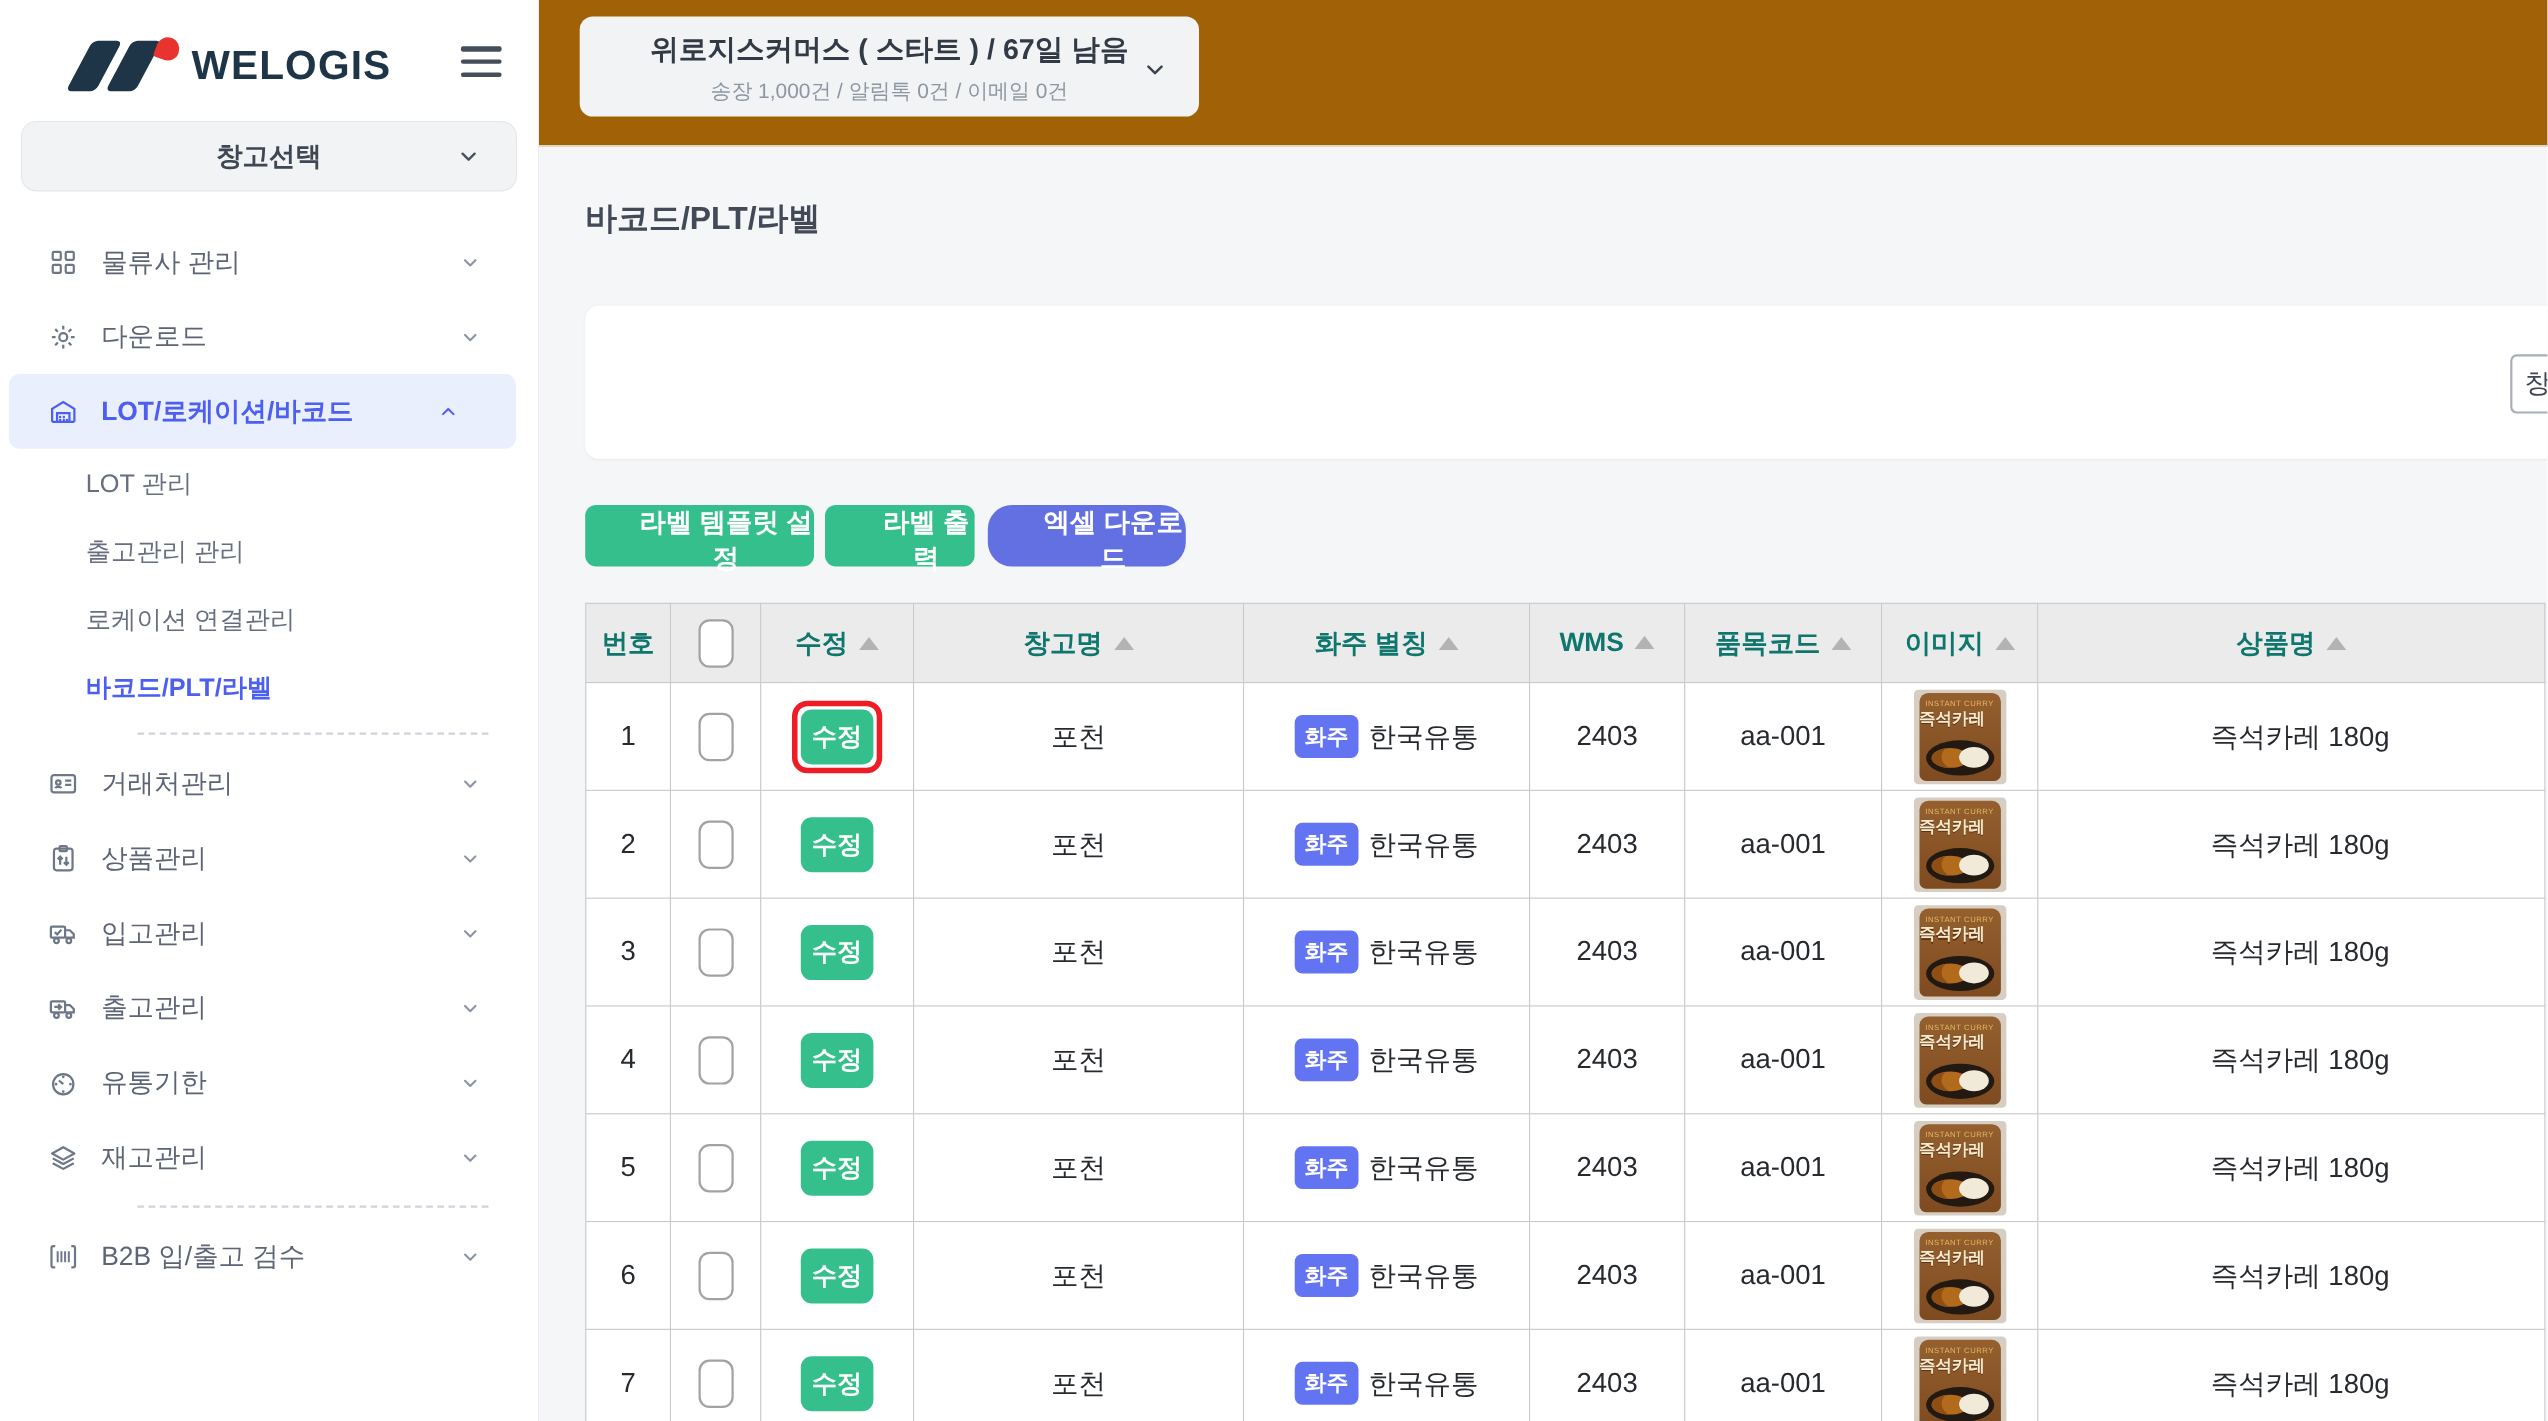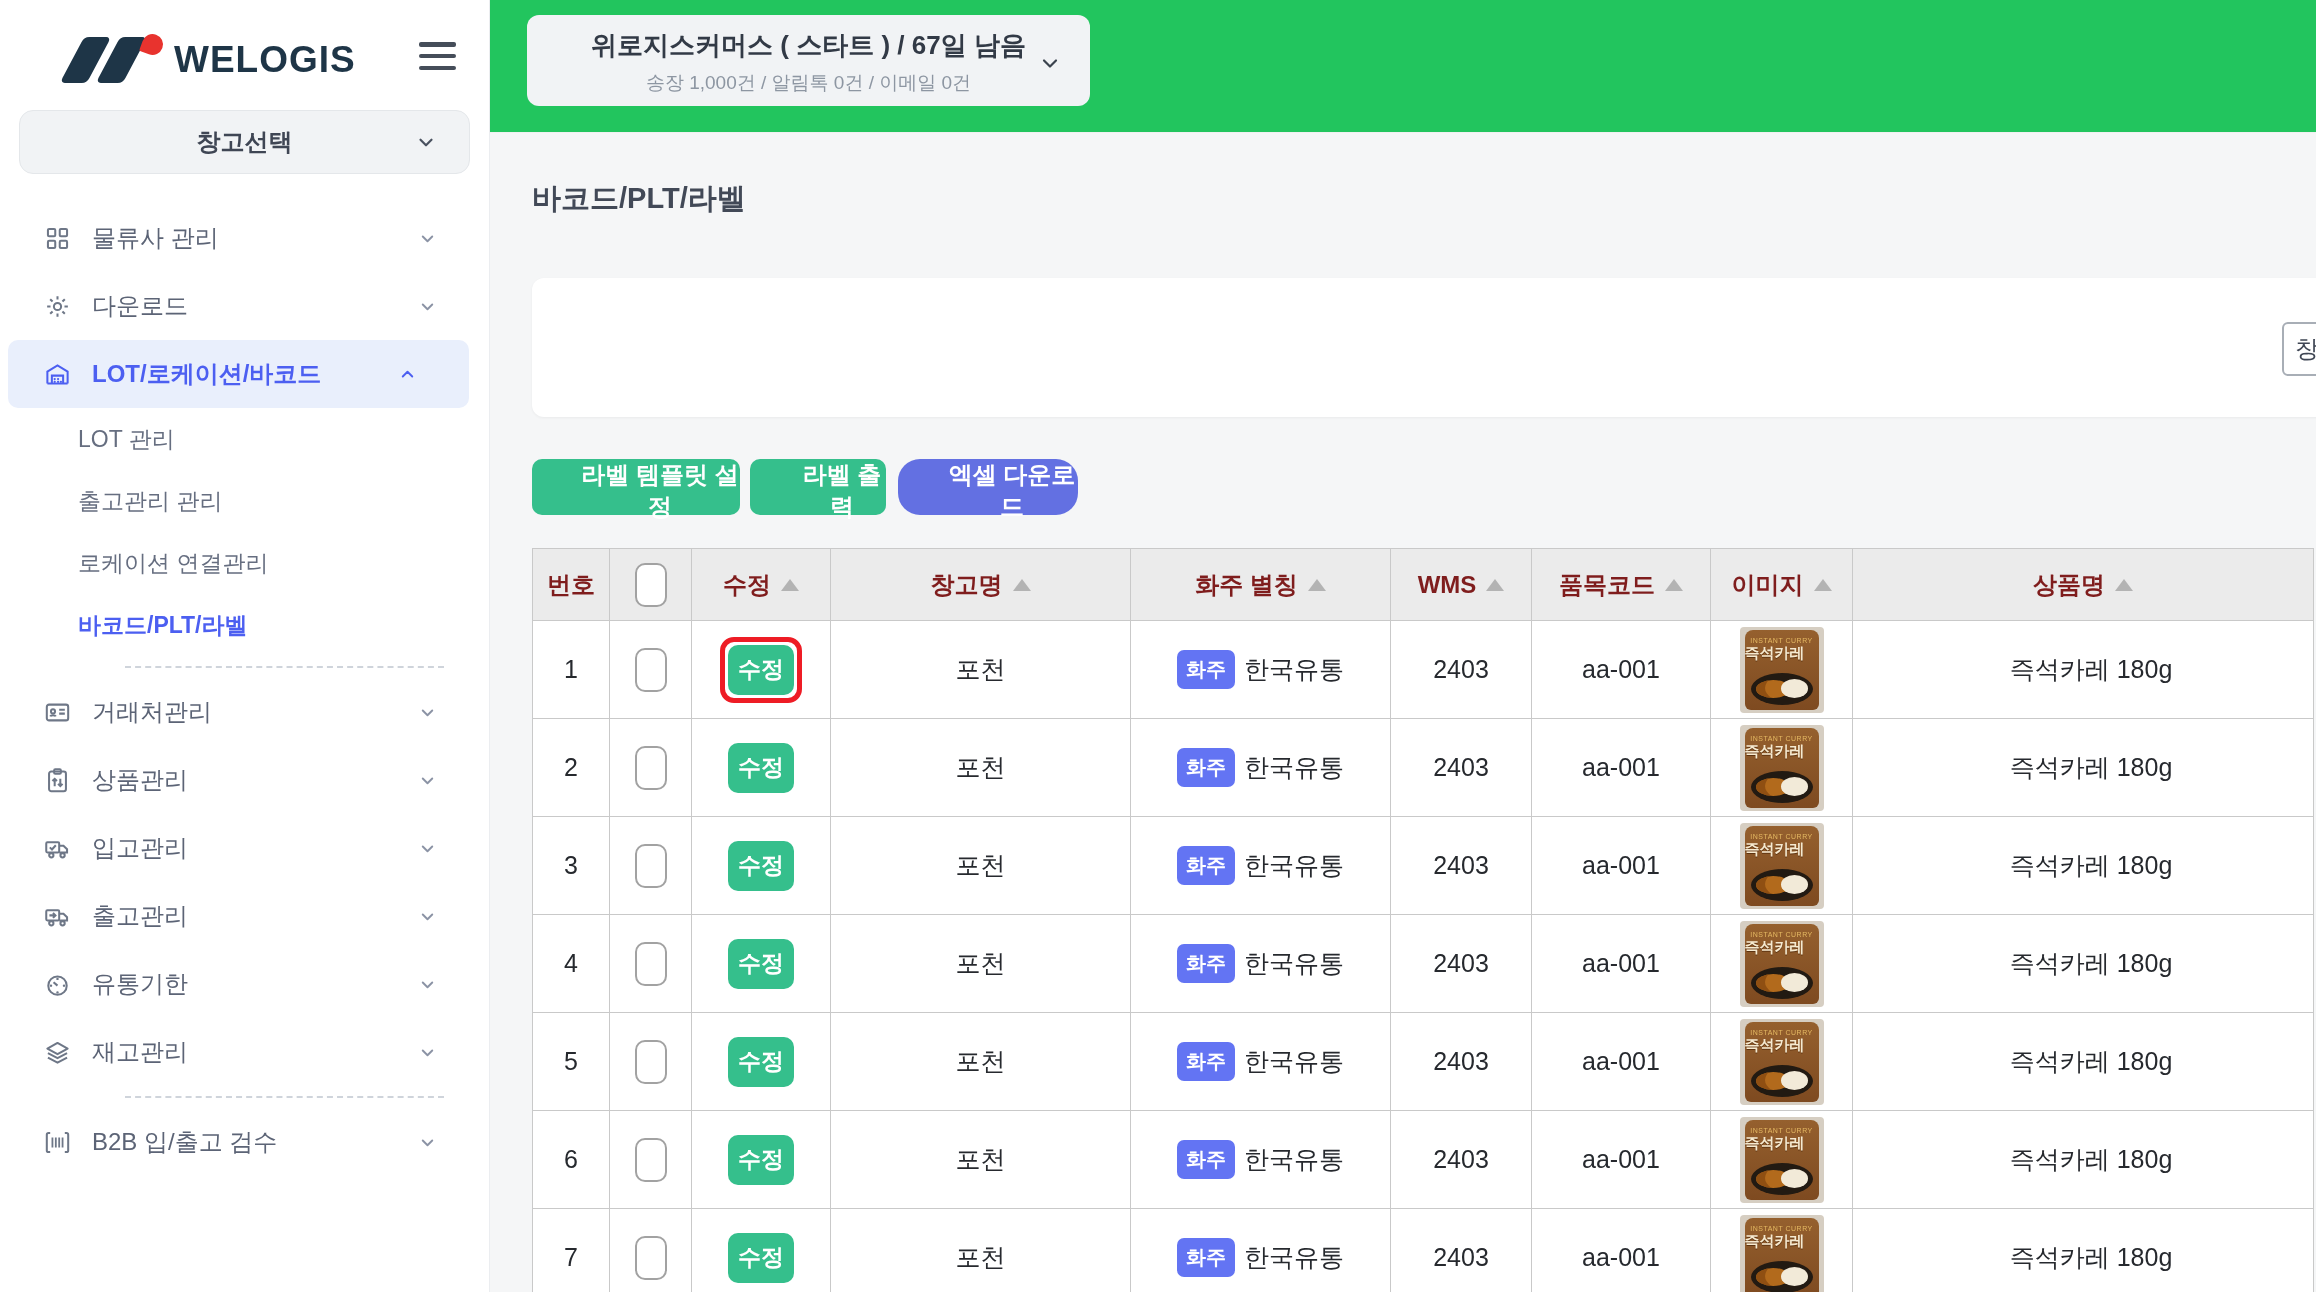--- a/index.html
+++ b/index.html
@@ -41,21 +41,21 @@
   .nav-item.active .nav-icon, .nav-item.active .nav-label, .nav-item.active .nav-chev { color:#4c5ff1; }
   .nav-item.active .nav-label { font-weight:600; }
   .nav-sub { height:62px; display:flex; align-items:center; padding-left:78px;
     font-size:23px; color:#666e80; cursor:pointer; }
   .nav-sub.active { color:#4c5ff1; font-weight:600; }
   .nav-divider { height:22px; position:relative; }
   .nav-divider::after { content:""; position:absolute; left:125px; right:45px; top:10px;
     border-top:2px dashed #cfd4db; }
 
   
-  .topbar { position:absolute; left:490px; top:0; width:1826px; height:133px; background:#22c55e;
+  .topbar { position:absolute; left:490px; top:0; width:1826px; height:133px; background:#a16207;
     border-bottom:1px solid #f0f0f1; z-index:2; }
   .company-box { position:absolute; left:37px; top:15px; width:563px; height:91px;
     background:#f1f3f5; border-radius:12px; cursor:pointer; text-align:center; }
   .company-title { margin-top:13px; font-size:26px; font-weight:700; color:#323a46; }
   .company-stats { margin-top:7px; font-size:19px; color:#8d96a2; }
   .company-chev { position:absolute; right:28px; top:36px; width:24px; height:24px; color:#3b434e; }
 
   
   .main { position:absolute; left:490px; top:133px; width:1826px; height:1159px;
     background:#f5f6f7; overflow:hidden; }
@@ -71,21 +71,21 @@
     font-weight:600; cursor:pointer; font-family:inherit;padding-left:48px; }
   .tbtn.green { background:#35bf8c; }
   .tbtn.indigo { background:#6370e2;border-radius:22px; }
   .tbtn.b1 { width:208px; margin-right:10px; }
   .tbtn.b2 { width:136px; margin-right:12px; }
   .tbtn.b3 { width:180px; }
 
   
   table.grid { position:absolute; left:42px; top:415px; border-collapse:collapse; table-layout:fixed; }
   table.grid th, table.grid td { border:1px solid #c9c9c9; text-align:center; vertical-align:middle; }
-  table.grid th { background:#ebebeb; height:72px; font-size:24px; font-weight:700; color:#7f1d1d; }
+  table.grid th { background:#ebebeb; height:72px; font-size:24px; font-weight:700; color:#0f766e; }
   table.grid td { background:#fff; height:98px; font-size:25px; color:#26292e; }
   td.shade { background:#f1f1f1; }
   td.left { text-align:left; padding-left:16px; }
   .sort-arrow { display:inline-block; width:0; height:0; border-left:9px solid transparent;
     border-right:9px solid transparent; border-bottom:12px solid #b3b3b3;
     margin-left:10px; vertical-align:2px; }
   .cbox { display:inline-block; width:32px; height:44px; background:#fff;
     border:2px solid #a2a2a2; border-radius:10px; cursor:pointer; vertical-align:middle; }
   .edit-btn { width:66px; height:50px; background:#35bf8c; color:#fff; border:none;
     border-radius:10px; font-size:23px; font-weight:600; cursor:pointer; font-family:inherit; }

